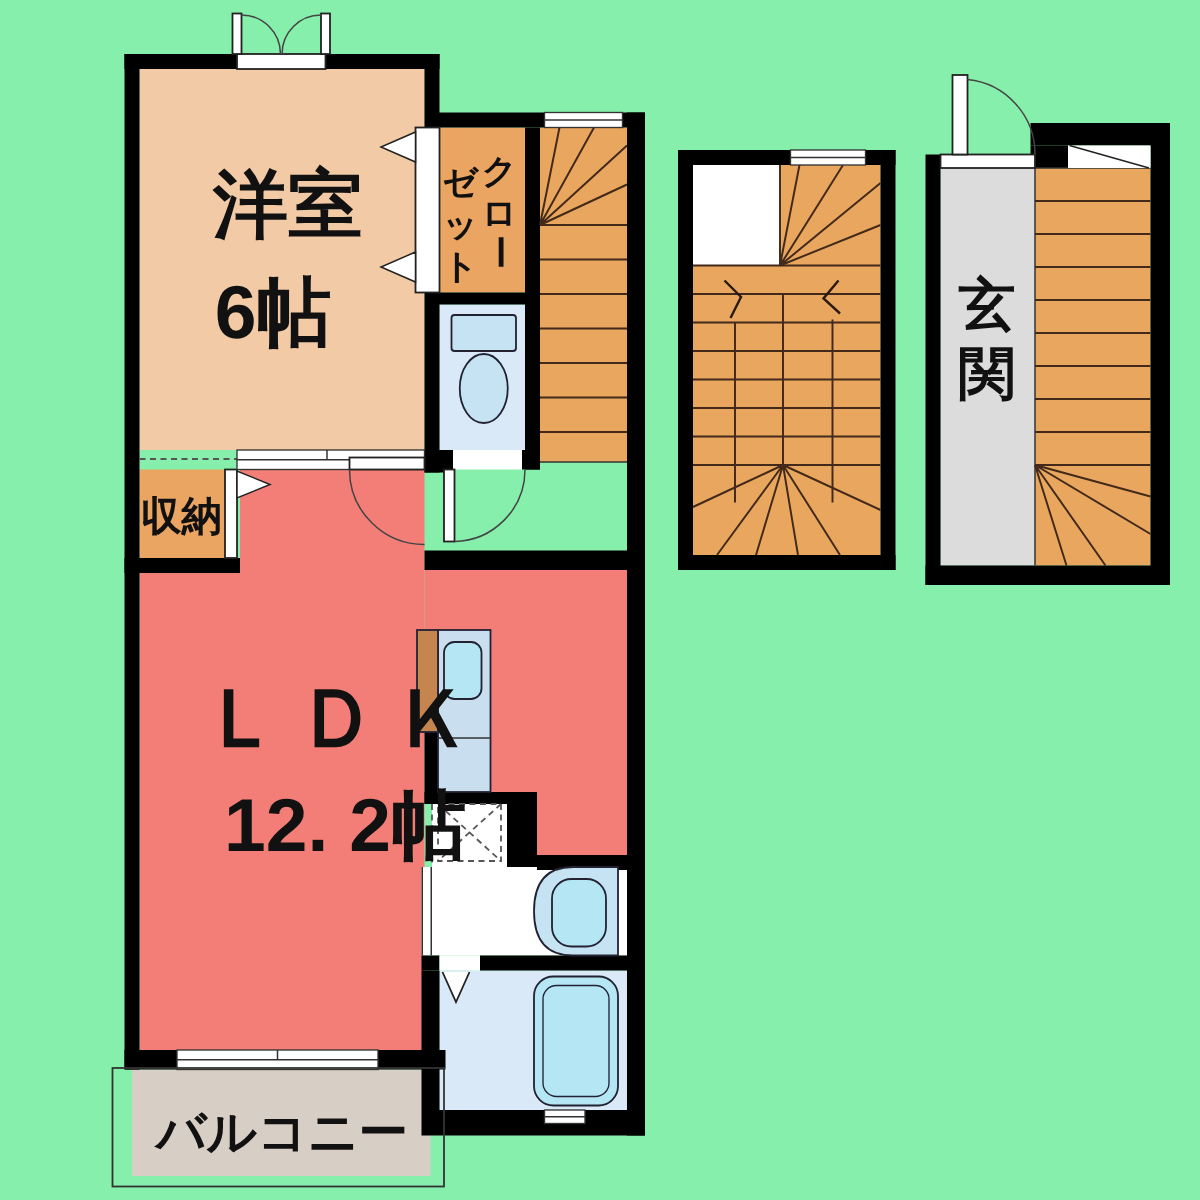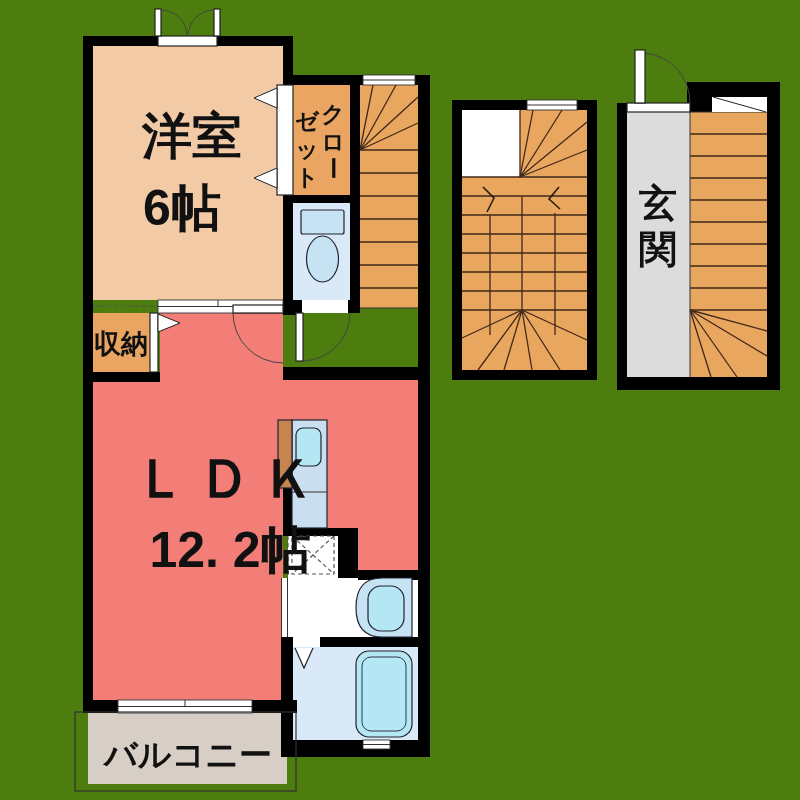--- a/index.html
+++ b/index.html
@@ -1,16 +1,16 @@
 <!DOCTYPE html>
 <html><head>
 <meta charset="utf-8">
 <style>
   html,body{margin:0;padding:0;background:#fff;}
-  .plan-wrap{width:800px;height:800px;position:relative;background:#4d7c0f;}
+  .plan-wrap{width:800px;height:800px;position:relative;background:#86efac;}
   svg{display:block;}
   text{font-family:"Liberation Sans","DejaVu Sans",sans-serif;font-weight:700;fill:#111;}
   .thin{stroke:#333;stroke-width:1;fill:none;}
   .door-leaf{fill:#fff;stroke:#222;stroke-width:1.2;}
   .door-arc{fill:none;stroke:#444;stroke-width:1;}
   .tread{stroke:#42291a;stroke-width:1.3;}
   .dashed{stroke:#555;stroke-width:1.2;stroke-dasharray:4 3;fill:none;}
   .fixture{stroke:#223;stroke-width:1.2;}
 </style>
 </head>

